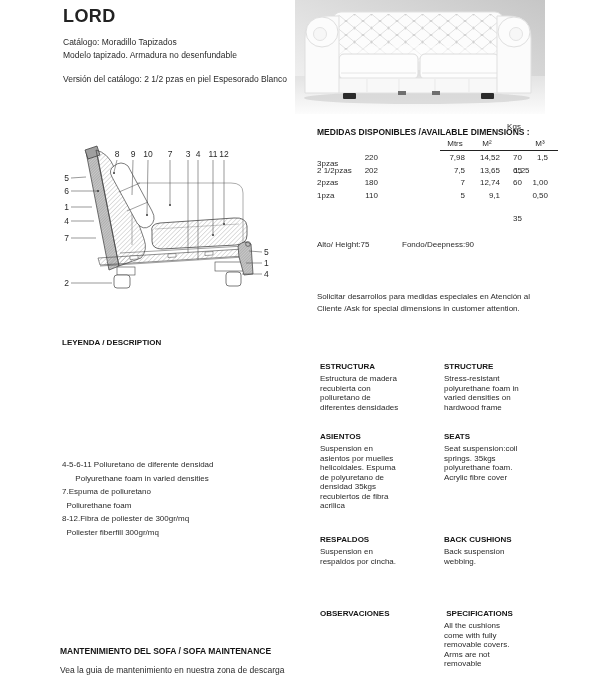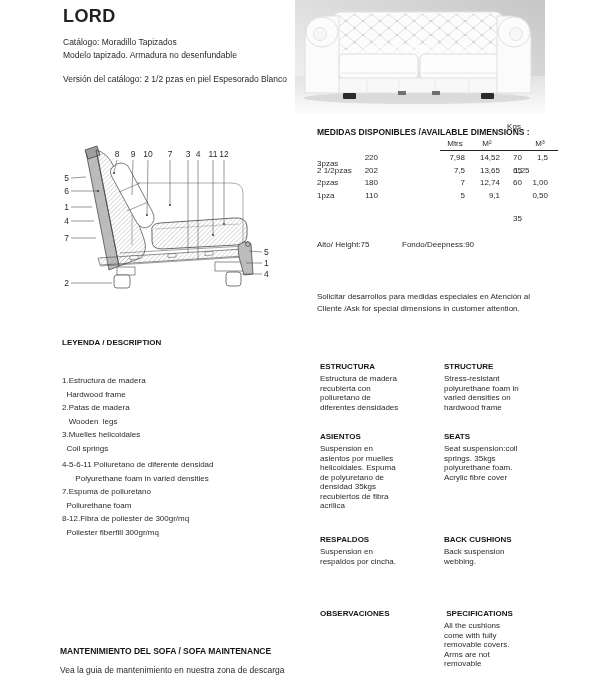--- a/index.html
+++ b/index.html
@@ -238,26 +238,20 @@
     <div class="cell num" style="left:514px; top:191px; width:34px;">0,50</div>
   </div>
 
   <div class="abs hd-line" style="left:317px; top:240px;">Alto/ Height:75</div>
   <div class="abs hd-line" style="left:402px; top:240px;">Fondo/Deepness:90</div>
 
   <div class="abs note pre" style="left:317px; top:267px;">Solicitar desarrollos para medidas especiales en Atención al
 Cliente /Ask for special dimensions in customer attention.</div>
 
   <div class="abs legend-title b" style="left:62px; top:338px;">LEYENDA / DESCRIPTION</div>
-  <div class="abs legend-body pre" style="left:62px; top:350px;">1.Estructura de madera
-  Hardwood frame
-2.Patas de madera
-   Wooden  legs
-3.Muelles helicoidales
-  Coil springs</div>
   <div class="abs legend-body pre" style="left:62px; top:434px;">4-5-6-11 Poliuretano de diferente densidad
       Polyurethane foam in varied densities
 7.Espuma de poliuretano
   Poliurethane foam
 8-12.Fibra de poliester de 300gr/mq
   Poliester fiberfill 300gr/mq</div>
 
   <div class="abs sec" style="left:320px; top:362px;">
     <div class="sec-title">ESTRUCTURA</div>
     <div class="sec-body">Estructura de madera

